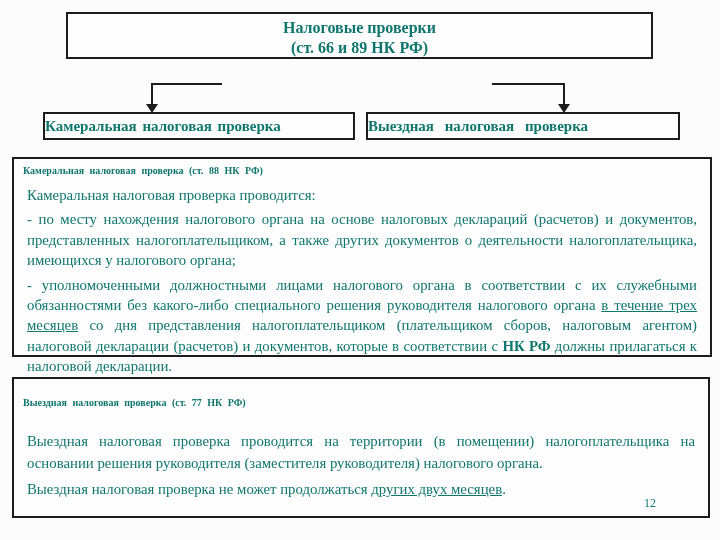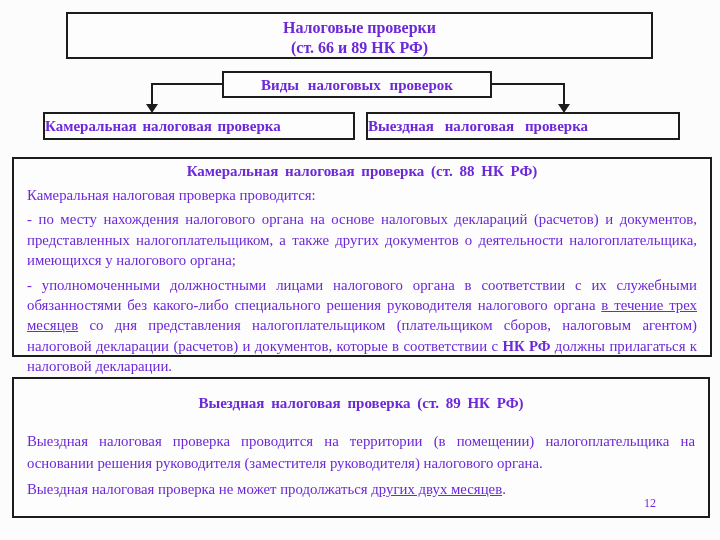--- a/index.html
+++ b/index.html
@@ -2,21 +2,21 @@
 <html><head>
 <meta charset="utf-8">
 <style>
   html, body { margin: 0; padding: 0; background: #ffffff; }
   .page {
     position: relative;
     width: 720px;
     height: 540px;
     background: #fcfcfc;
     font-family: "Liberation Serif", serif;
-    color: #6d28d9;
+    color: #0f766e;
     overflow: hidden;
   }
   .box {
     position: absolute;
     box-sizing: border-box;
     border: 2px solid #1c1c1c;
     background: #fdfdfd;
   }
   .title-box {
     left: 66px; top: 12px; width: 587px; height: 47px;
@@ -48,21 +48,21 @@
     border-top: 9px solid #1c1c1c;
   }
   .left-arrowhead  { left: 146px; top: 104px; }
   .right-arrowhead { left: 558px; top: 104px; }
 
   .detail-box { left: 12px; font-size: 14.8px; }
   .kam-detail   { top: 157px; width: 700px; height: 200px; padding: 2px 9px 0; }
   .vyezd-detail { top: 377px; width: 698px; height: 141px; padding: 14px 9px 0; }
 
   .section-title {
-    text-align: center; font-weight: bold; font-size: 15px;
+    font-weight: bold; font-size: 10px;
     word-spacing: 3px; margin: 0 0 2px 0; line-height: 20px;
   }
   .vyezd-detail .section-title { margin-bottom: 17px; }
 
   .body-text {
     margin: 4px; text-align: justify;
     line-height: 20.4px;
   }
   .vyezd-detail .body-text { line-height: 22px; }
 
@@ -77,23 +77,20 @@
 </head>
 <body>
 
 <div class="page">
 
   <div class="box title-box">
     <div>Налоговые проверки</div>
     <div>(ст. 66 и 89 НК РФ)</div>
   </div>
 
-  <div class="box types-box">
-    <span>Виды налоговых проверок</span>
-  </div>
 
   <div class="hline left-hline"></div>
   <div class="vline left-vline"></div>
   <div class="arrowhead left-arrowhead"></div>
 
   <div class="hline right-hline"></div>
   <div class="vline right-vline"></div>
   <div class="arrowhead right-arrowhead"></div>
 
   <div class="box branch-box kam-box">
@@ -104,19 +101,19 @@
   </div>
 
   <div class="box detail-box kam-detail">
     <div class="section-title">Камеральная налоговая проверка (ст. 88 НК РФ)</div>
     <p class="body-text">Камеральная налоговая проверка проводится:</p>
     <p class="body-text">- по месту нахождения налогового органа на основе налоговых деклараций (расчетов) и документов, представленных налогоплательщиком, а также других документов о деятельности налогоплательщика, имеющихся у налогового органа;</p>
     <p class="body-text"><span>- уполномоченными должностными лицами налогового органа в соответствии с их служебными обязанностями без какого-либо специального решения руководителя налогового органа </span><span class="u">в течение трех месяцев</span><span> со дня представления налогоплательщиком (плательщиком сборов, налоговым агентом) налоговой декларации (расчетов) и документов, которые в соответствии с </span><b>НК РФ</b><span> должны прилагаться к налоговой декларации.</span></p>
   </div>
 
   <div class="box detail-box vyezd-detail">
-    <div class="section-title">Выездная налоговая проверка (ст. 89 НК РФ)</div>
+    <div class="section-title">Выездная налоговая проверка (ст. 77 НК РФ)</div>
     <p class="body-text">Выездная налоговая проверка проводится на территории (в помещении) налогоплательщика на основании решения руководителя (заместителя руководителя) налогового органа.</p>
     <p class="body-text"><span>Выездная налоговая проверка не может продолжаться </span><span class="u">других двух месяцев</span><span>.</span></p>
     <div class="page-number">12</div>
   </div>
 
 </div>
 
 </body></html>

